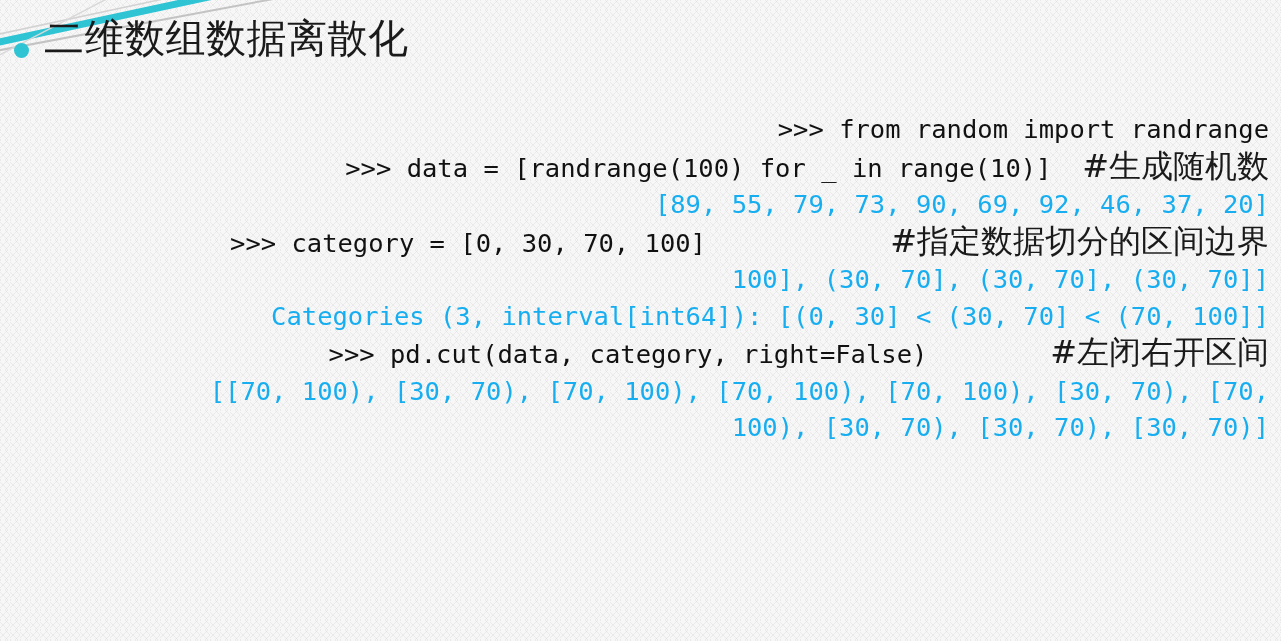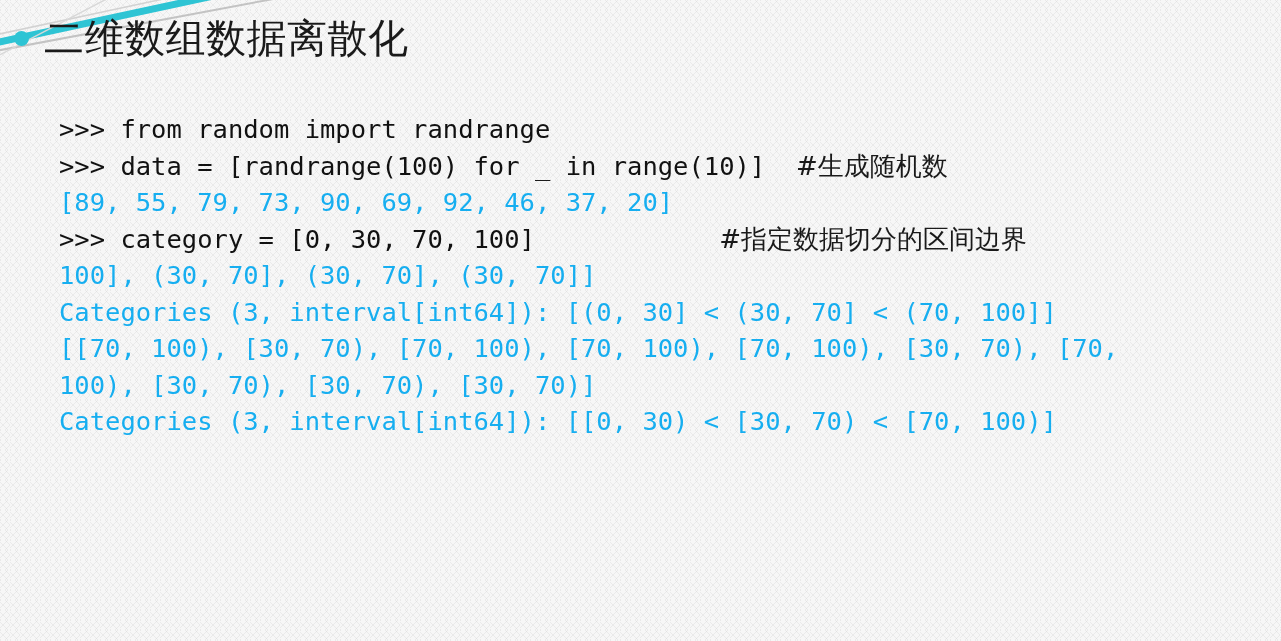--- a/index.html
+++ b/index.html
@@ -40,21 +40,21 @@
     height: 110px;
     pointer-events: none;
   }
 
   
   .title-row {
     position: absolute;
     left: 14px;
     top: 18px;
     display: flex;
-    align-items: center;
+    align-items: flex-end;
   }
   .bullet-dot {
     width: 15px;
     height: 15px;
     border-radius: 50%;
     background: #2EC4D4;
     margin-right: 15px;
     flex: none;
   }
   .title-text {
@@ -65,34 +65,35 @@
     white-space: nowrap;
     letter-spacing: 0.5px;
   }
 
   
   .console {
     position: absolute;
     left: 59px;
     top: 111px;
     width: 1210px;
+    text-align: right;
   }
   .code-line {
     font-family: "DejaVu Sans Mono", "Liberation Mono", monospace;
     font-size: 25.5px;
     line-height: 36.5px;
     white-space: pre;
     letter-spacing: 0px;
   }
   .code-line.input  { color: #111111; }
   .code-line.output { color: #16AEF0; }
 
   .cmt {
     font-family: "DejaVu Serif", "Liberation Serif", serif;
-    font-size: 26px;
+    font-size: 32px;
     color: #1a1a1a;
   }
   .cmt-hash {
     font-family: "DejaVu Sans Mono", "Liberation Mono", monospace;
     font-size: 25.5px;
     color: #111111;
   }
 </style>
 </head>
 <body>
@@ -121,22 +122,22 @@
     <div class="code-line output"><span>[89, 55, 79, 73, 90, 69, 92, 46, 37, 20]</span></div>
 
     <div class="code-line input"><span>&gt;&gt;&gt; category = [0, 30, 70, 100]</span><span class="cmt-hash">            </span><span class="cmt">#指定数据切分的区间边界</span></div>
 
 
 
     <div class="code-line output"><span>100], (30, 70], (30, 70], (30, 70]]</span></div>
 
     <div class="code-line output"><span>Categories (3, interval[int64]): [(0, 30] &lt; (30, 70] &lt; (70, 100]]</span></div>
 
+    <div class="code-line input"><span>&gt;&gt;&gt; pd.cut(data, category, right=False)</span><span class="cmt-hash">        </span><span class="cmt">#左闭右开区间</span></div>
 
     <div class="code-line output"><span>[[70, 100), [30, 70), [70, 100), [70, 100), [70, 100), [30, 70), [70,</span></div>
 
     <div class="code-line output"><span>100), [30, 70), [30, 70), [30, 70)]</span></div>
 
-    <div class="code-line output"><span>Categories (3, interval[int64]): [[0, 30) &lt; [30, 70) &lt; [70, 100)]</span></div>
 
   </div>
 
 </div>
 
 </body></html>

